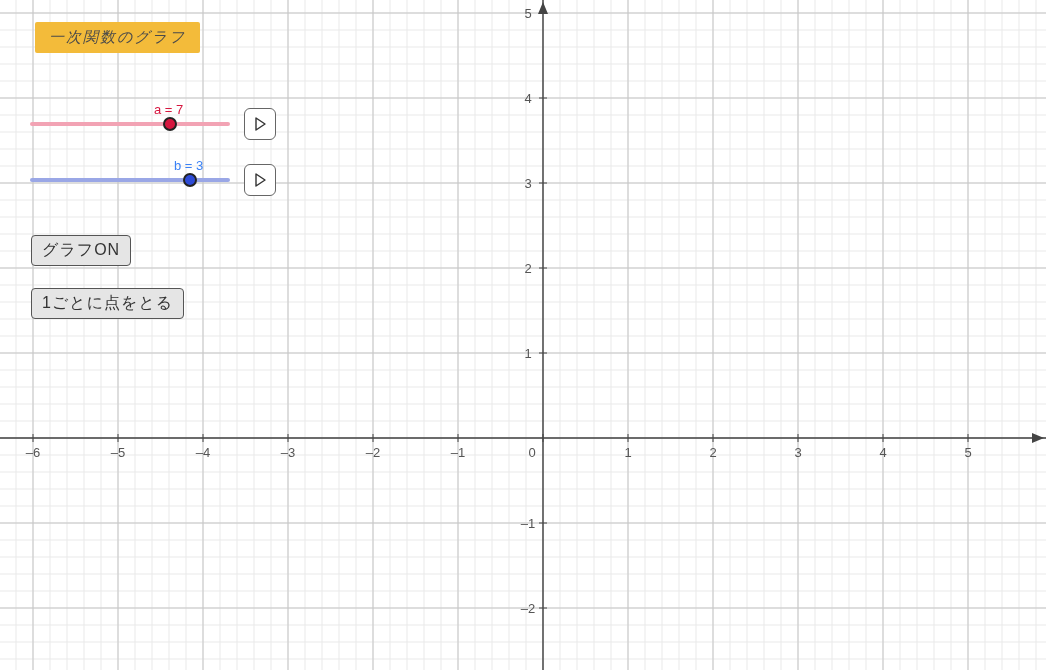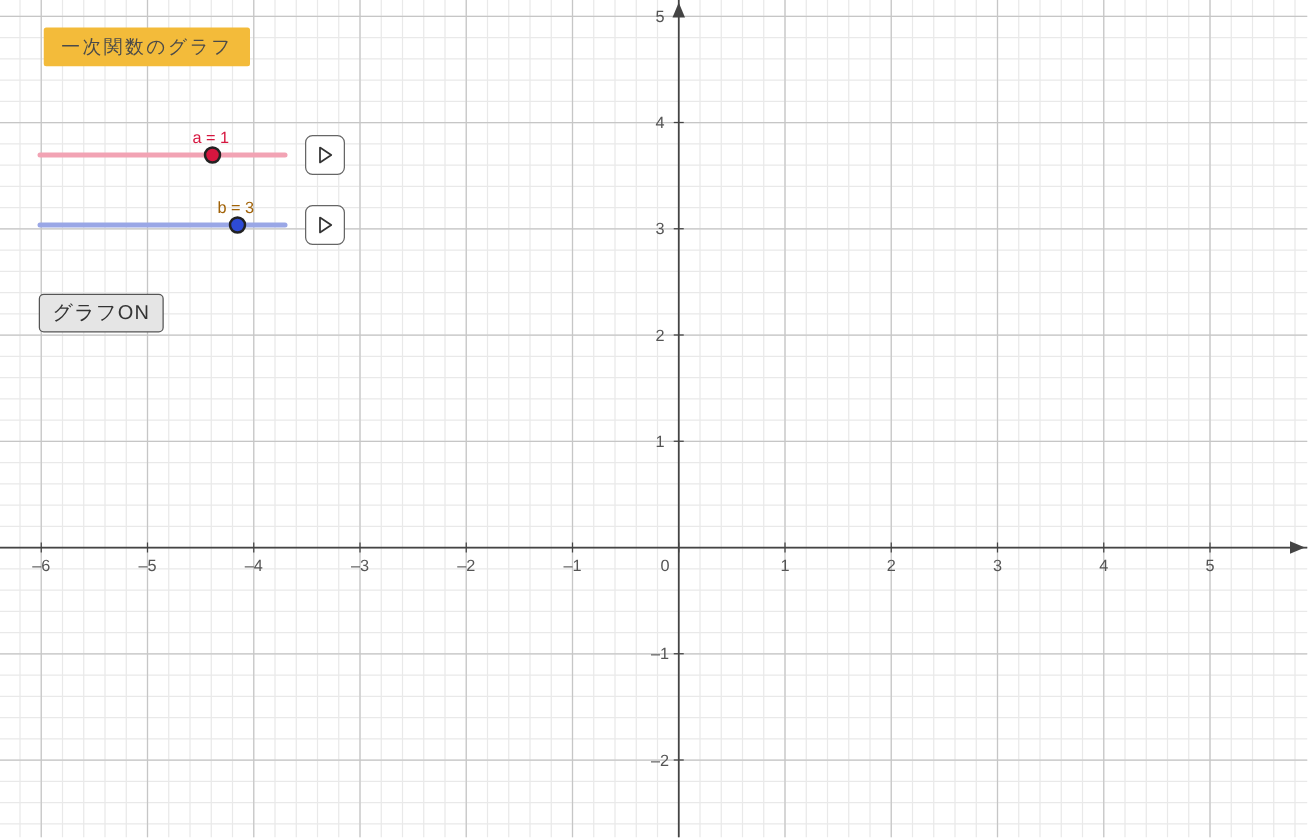--- a/index.html
+++ b/index.html
@@ -19,20 +19,21 @@
   svg.grid {
     position: absolute;
     left: 0; top: 0;
     width: 1046px;
     height: 670px;
   }
   .title-box {
     position: absolute;
     background: #f3bb3a;
     color: #4a4a4a;
+    font-style: italic;
     font-size: 15px;
     padding: 6px 14px;
     border-radius: 2px;
     letter-spacing: 2px;
     text-align: right;
   }
   .equation {
     position: absolute;
     font-family: "Georgia", "Times New Roman", serif;
     font-style: italic;
@@ -274,37 +275,38 @@
       <div class="axis-label" style="left: 528px; top: 268px;">2</div>
       <div class="axis-label" style="left: 528px; top: 183px;">3</div>
       <div class="axis-label" style="left: 528px; top: 98px;">4</div>
       <div class="axis-label" style="left: 528px; top: 13px;">5</div>
     </div>
 
   <div class="title-box" style="left:35px; top:22px;">一次関数のグラフ</div>
 
 
   <div class="slider-wrap" id="slider-a" style="left:30px; top:122px;">
-    <div class="slider-label" id="slider-a-label" style="color: rgb(214, 22, 63); left: 124px;">a = 1</div>
+    <div class="slider-label" id="slider-a-label" style="color: rgb(214, 22, 63); left: 124px;">a = 7</div>
     <div class="slider-track" id="slider-a-track" style="background: rgb(242, 163, 180); width: 200px;"></div>
     <div class="slider-thumb" id="slider-a-thumb" style="background: rgb(214, 22, 63); border: 2px solid rgb(34, 34, 34); left: 140px; top: 2px;"></div>
   </div>
   <div class="play-btn" style="left:244px; top:108px;">
     <svg width="14" height="14" viewBox="0 0 14 14">
       <polygon points="3,1 12,7 3,13" fill="none" stroke="#333" stroke-width="1.4" stroke-linejoin="round"></polygon>
     </svg>
   </div>
 
   <div class="slider-wrap" id="slider-b" style="left:30px; top:178px;">
-    <div class="slider-label" id="slider-b-label" style="color: #a16207; left: 144px;">b = 3</div>
+    <div class="slider-label" id="slider-b-label" style="color: #3b82f6; left: 144px;">b = 3</div>
     <div class="slider-track" id="slider-b-track" style="background: rgb(154, 167, 230); width: 200px;"></div>
     <div class="slider-thumb" id="slider-b-thumb" style="background: rgb(46, 75, 214); border: 2px solid rgb(34, 34, 34); left: 160px; top: 2px;"></div>
   </div>
   <div class="play-btn" style="left:244px; top:164px;">
     <svg width="14" height="14" viewBox="0 0 14 14">
       <polygon points="3,1 12,7 3,13" fill="none" stroke="#333" stroke-width="1.4" stroke-linejoin="round"></polygon>
     </svg>
   </div>
 
   <button class="ui-button" style="left:31px; top:235px;">グラフON</button>
 
+  <button class="ui-button" style="left:31px; top:288px;">1ごとに点をとる</button>
 
 </div>
 
 </body></html>

